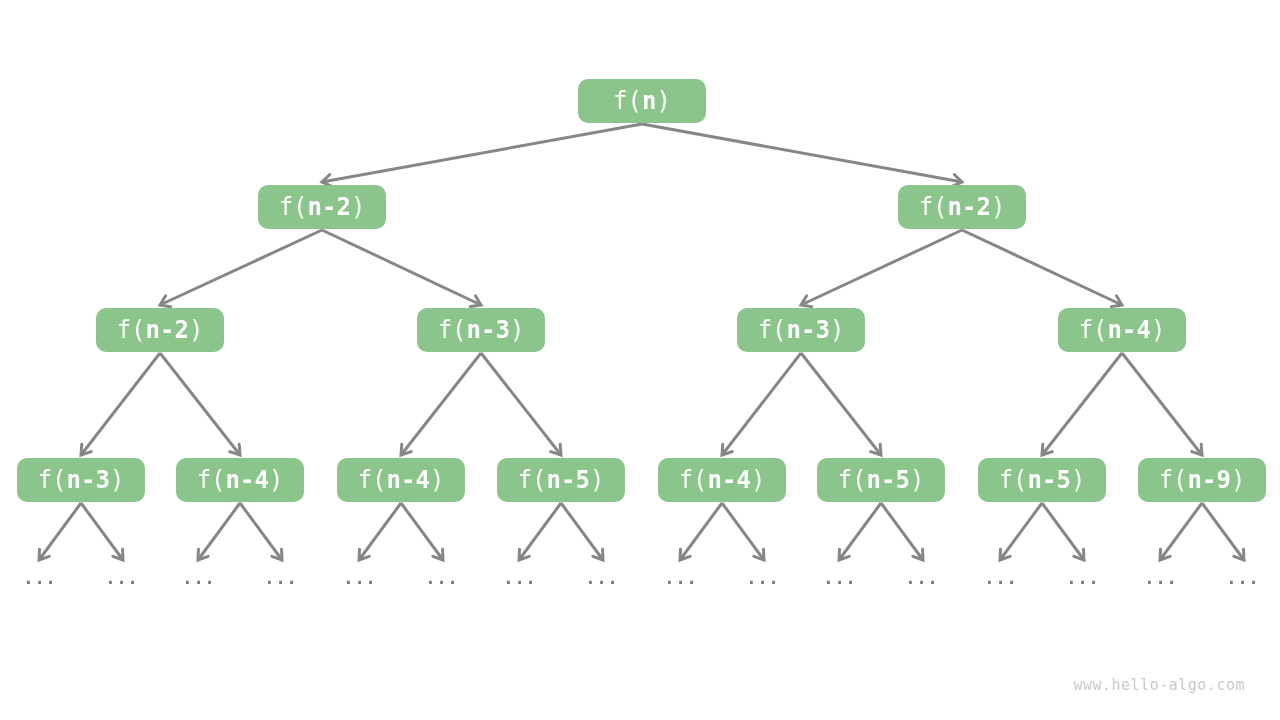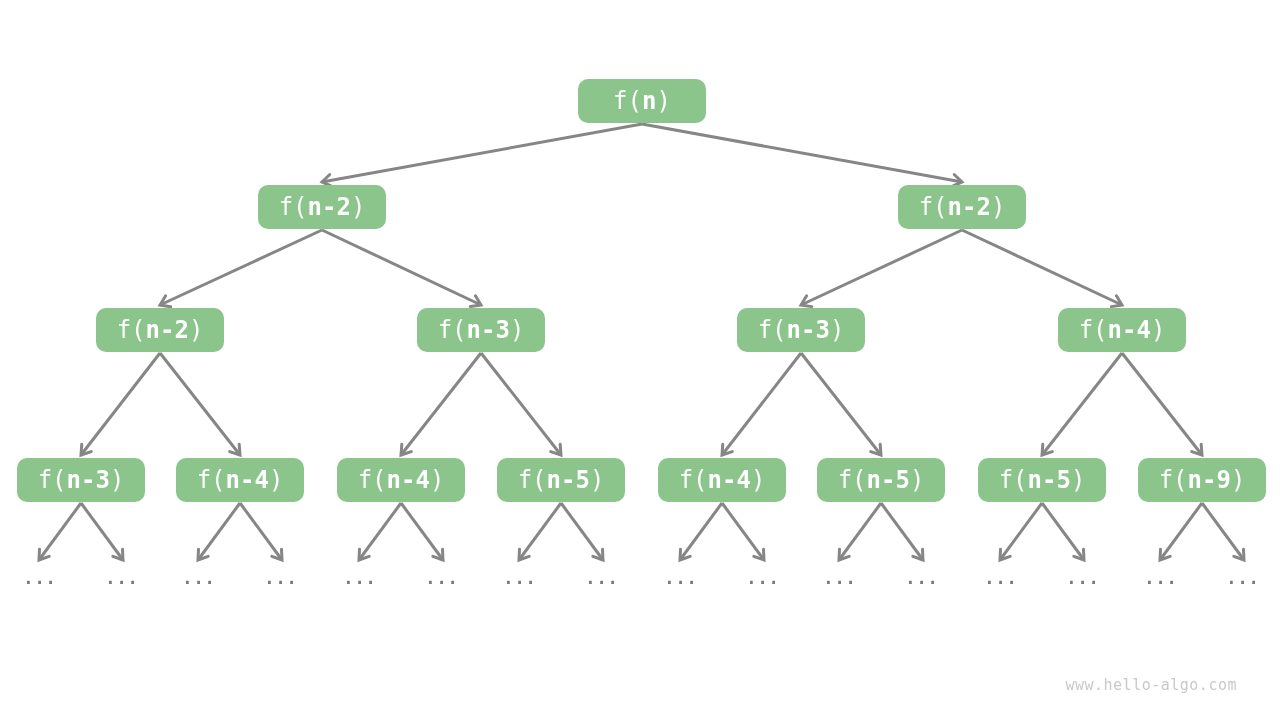--- a/index.html
+++ b/index.html
@@ -53,21 +53,21 @@
     transform: translate(-50%, -50%);
     color: var(--dots);
     font-weight: bold;
     font-size: 17px;
     letter-spacing: 1px;
     line-height: 1;
     white-space: nowrap;
   }
   .watermark {
     position: absolute;
-    right: 43px;
+    right: 35px;
     bottom: 26px;
     color: var(--watermark);
     font-size: 15px;
     letter-spacing: 0.5px;
     margin-left: 16px;
   }
 </style>
 </head>
 <body>
 

